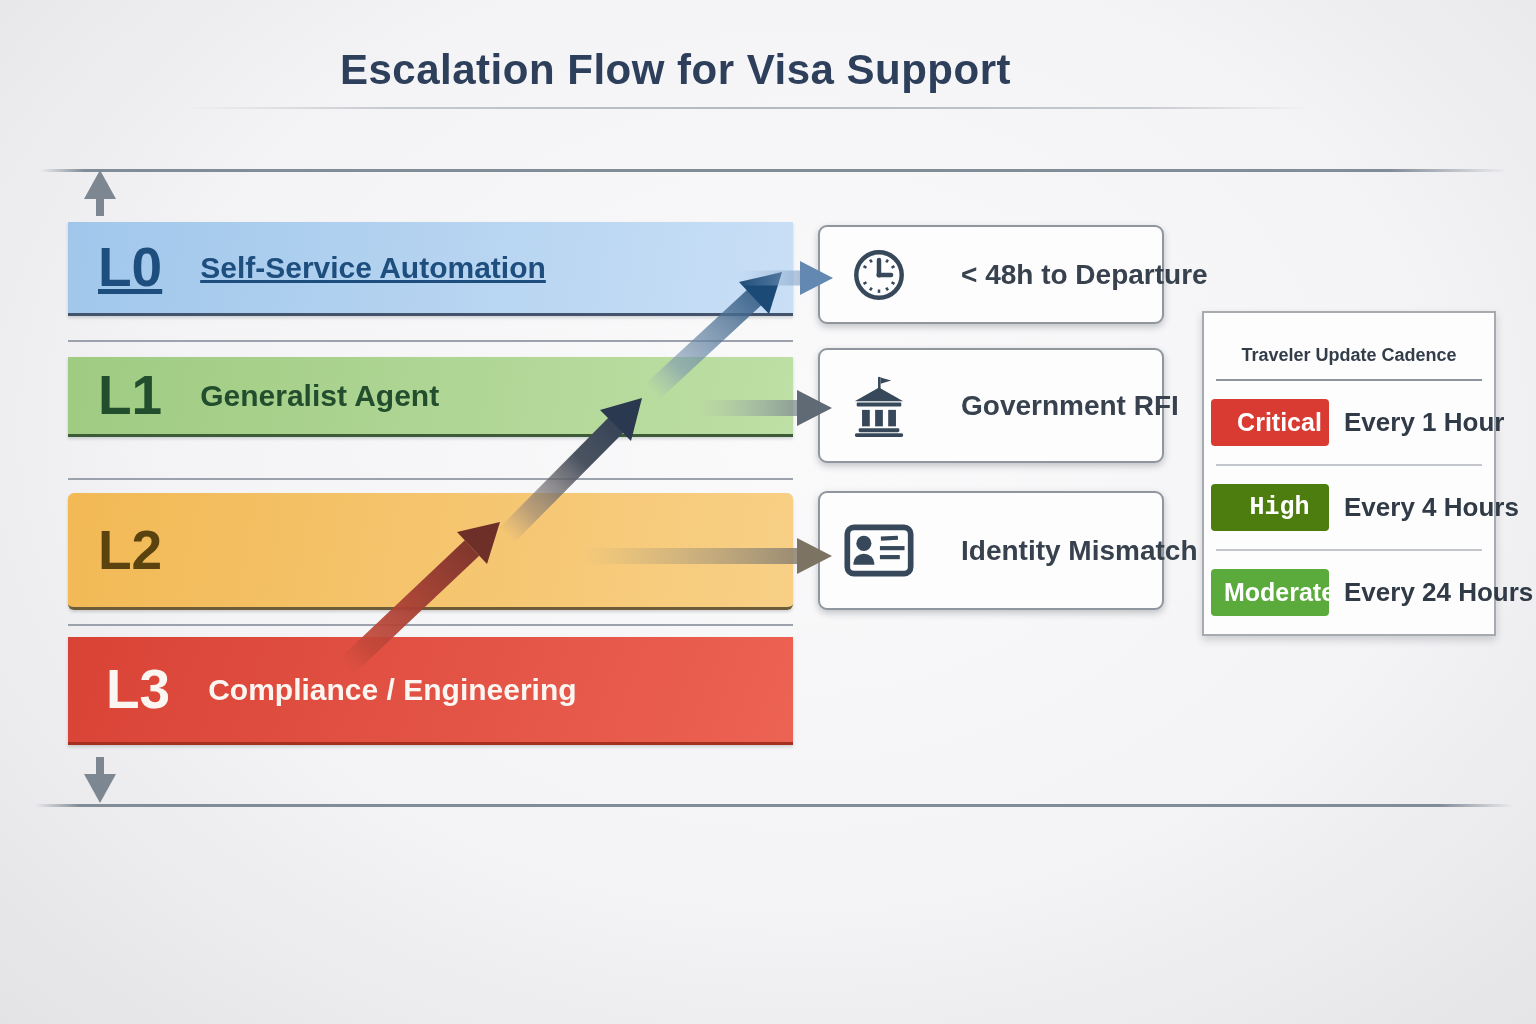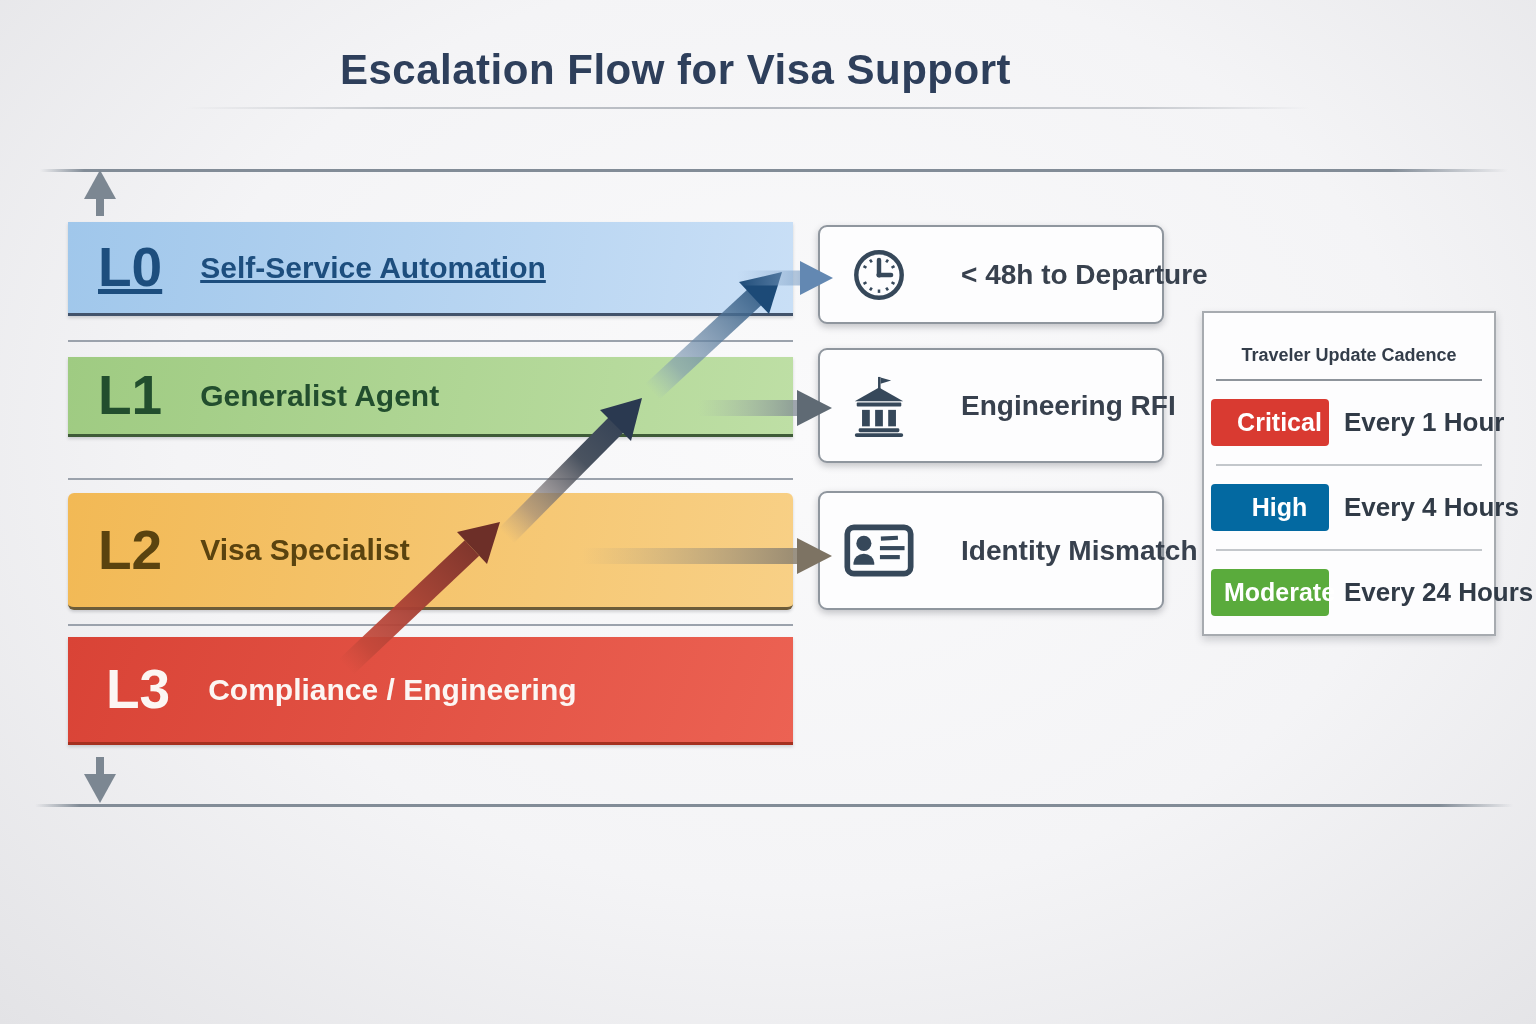--- a/index.html
+++ b/index.html
@@ -74,21 +74,21 @@
   .legend-title { text-align:center; font-size:18px; font-weight:700; color:#333d4a; padding:32px 4px 13px; }
   .legend-title-sep { height:2px; background:#8e949b; margin:0 12px; }
   .legend-row { display:flex; align-items:center; padding:18px 8px 18px 7px; }
   .legend-row-sep { height:2px; background:#c3c7cb; margin:0 12px; }
   .badge {
     flex:none; width:118px; height:47px; border-radius:4px;
     color:#ffffff; font-size:25px; font-weight:700;
     display:flex; align-items:center; justify-content:center;padding-left:19px;
   }
   .badge-critical { background:#d93a31; }
-  .badge-high     { background:#0369a1; }
+  .badge-high     { background:#4d7c0f;font-family:Liberation Mono, monospace; }
   .badge-moderate { background:#5aab3c; }
   .cadence { margin-left:15px; font-size:26px; font-weight:600; color:#313b47; white-space:nowrap; }
 
   
   .arrow-overlay { position:absolute; top:0; left:0; width:1536px; height:1024px; pointer-events:none; }
 </style>
 </head>
 <body>
 
 <div class="stage">
@@ -102,21 +102,20 @@
   <div class="bar bar-l0">
     <span class="bar-code">L0</span>
     <span class="bar-label">Self-Service Automation</span>
   </div>
   <div class="bar bar-l1">
     <span class="bar-code">L1</span>
     <span class="bar-label">Generalist Agent</span>
   </div>
   <div class="bar bar-l2">
     <span class="bar-code">L2</span>
-    <span class="bar-label">Visa Specialist</span>
   </div>
   <div class="bar bar-l3">
     <span class="bar-code">L3</span>
     <span class="bar-label">Compliance / Engineering</span>
   </div>
 
   <div class="gap-line gap-1"></div>
   <div class="gap-line gap-2"></div>
   <div class="gap-line gap-3"></div>
 
@@ -152,21 +151,21 @@
         <polygon points="33.6,2.5 44.5,5.8 33.6,9.1"></polygon>
         <polygon points="7,27 32,13 57,27"></polygon>
         <rect x="9" y="28.5" width="46" height="4" rx="1"></rect>
         <rect x="14.5" y="36" width="8" height="17"></rect>
         <rect x="28" y="36" width="8" height="17"></rect>
         <rect x="41.5" y="36" width="8" height="17"></rect>
         <rect x="11" y="55" width="42" height="4" rx="1.5"></rect>
         <rect x="7" y="60" width="50" height="4" rx="2"></rect>
       </svg>
     </span>
-    <span class="trigger-label">Engineering RFI</span>
+    <span class="trigger-label">Government RFI</span>
   </div>
 
   <div class="trigger-box box-3">
     <span class="trigger-icon">
       <svg width="72" height="55" viewBox="0 0 74 56">
         <rect x="3.5" y="3.5" width="67" height="49" rx="7" fill="none" stroke="#36485a" stroke-width="6"></rect>
         <circle cx="21" cy="20.5" r="8" fill="#36485a"></circle>
         <path d="M10 43 v-2 a11 9.5 0 0 1 22 0 v2 z" fill="#36485a"></path>
         <g stroke="#36485a" stroke-width="4.4">
           <line x1="39" y1="15.5" x2="57" y2="14.5"></line>

